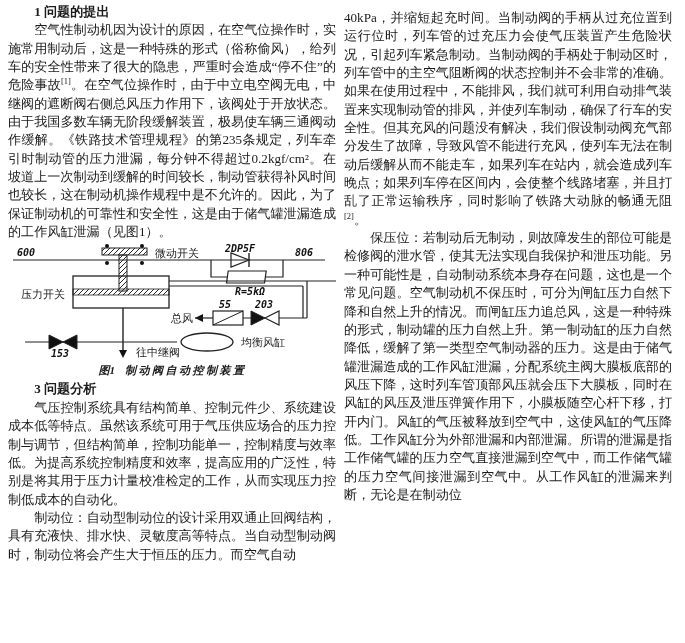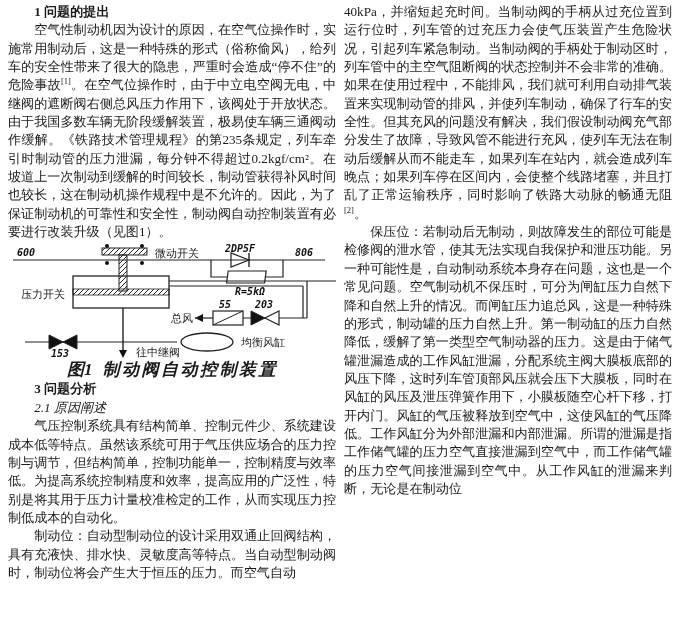--- a/index.html
+++ b/index.html
@@ -11,43 +11,43 @@
     display:flex;gap:8px;padding:3px 7px 0 8px;box-sizing:border-box;
     width:685px;height:643px;
   }
   .col{
     width:328px;flex:0 0 328px;
     font-size:13.1px;line-height:18.35px;
     text-align:justify;text-justify:inter-character;
     word-break:break-all;overflow:hidden;
   }
   p{margin:0;text-indent:2em;}
-  p.no-indent{text-indent:0;}
+  p.no-indent{text-indent:0;margin-top:6px;}
   .h{font-weight:bold;text-indent:2em;margin:0;}
   .h-sub{font-style:italic;font-weight:500;text-indent:2em;margin:0;}
   sup{font-size:8.5px;line-height:0;vertical-align:super;}
   .figure{margin:3px 0 2px 1px;}
   .figure svg{display:block;}
   .fig-caption{
     text-align:center;font-weight:bold;font-style:italic;
-    font-size:17px;line-height:16px;text-indent:0;
+    font-size:11px;line-height:16px;text-indent:0;
   }
   .fig-caption .cap-title{letter-spacing:2.5px;margin-left:10px;}
   
   .svg-cn{font-family:"Liberation Serif","DejaVu Serif",serif;font-size:11px;fill:#222;}
   .svg-hand{font-family:"DejaVu Sans Mono",monospace;font-size:10px;font-style:italic;font-weight:bold;fill:#111;}
 </style>
 </head>
 <body>
 
 <div class="page">
 
   <div class="col">
     <p class="h">1 问题的提出</p>
-    <p><span>空气性制动机因为设计的原因，在空气位操作时，实施常用制动后，这是一种特殊的形式（俗称偷风），给列车的安全性带来了很大的隐患，严重时会造成“停不住”的危险事故</span><sup>[1]</sup><span>。在空气位操作时，由于中立电空阀无电，中继阀的遮断阀右侧总风压力作用下，该阀处于开放状态。由于我国多数车辆无阶段缓解装置，极易使车辆三通阀动作缓解。《铁路技术管理规程》的第235条规定，列车牵引时制动管的压力泄漏，每分钟不得超过0.2kgf/cm²。在坡道上一次制动到缓解的时间较长，制动管获得补风时间也较长，这在制动机操作规程中是不允许的。因此，为了保证制动机的可靠性和安全性，制动阀自动控制装置有必要进行改装升级（见图1）。</span></p>
+    <p><span>空气性制动机因为设计的原因，在空气位操作时，实施常用制动后，这是一种特殊的形式（俗称偷风），给列车的安全性带来了很大的隐患，严重时会造成“停不住”的危险事故</span><sup>[1]</sup><span>。在空气位操作时，由于中立电空阀无电，中继阀的遮断阀右侧总风压力作用下，该阀处于开放状态。由于我国多数车辆无阶段缓解装置，极易使车辆三通阀动作缓解。《铁路技术管理规程》的第235条规定，列车牵引时制动管的压力泄漏，每分钟不得超过0.2kgf/cm²。在坡道上一次制动到缓解的时间较长，制动管获得补风时间也较长，这在制动机操作规程中是不允许的。因此，为了保证制动机的可靠性和安全性，这是由于储气罐泄漏造成的工作风缸泄漏（见图1）。</span></p>
 
     <div class="figure">
       <svg width="328" height="118" viewBox="0 0 328 118">
         <defs>
           <pattern id="hatch" patternUnits="userSpaceOnUse" width="5" height="5">
             <path d="M0,5 L5,0" stroke="#2a2a2a" stroke-width="1"></path>
           </pattern>
         </defs>
 
         <text class="svg-hand" x="8" y="12">600</text>
@@ -115,21 +115,20 @@
 
         <g>
           <ellipse cx="198" cy="98" rx="26" ry="9" fill="none" stroke="#222" stroke-width="1.3"></ellipse>
         </g>
         <text class="svg-cn" x="232" y="102">均衡风缸</text>
       </svg>
       <div class="fig-caption"><span>图1</span><span class="cap-title">制动阀自动控制装置</span></div>
     </div>
 
     <p class="h">3 问题分析</p>
-    <p class="h-sub">2.1 原因阐述</p>
     <p>气压控制系统具有结构简单、控制元件少、系统建设成本低等特点。虽然该系统可用于气压供应场合的压力控制与调节，但结构简单，控制功能单一，控制精度与效率低。为提高系统控制精度和效率，提高应用的广泛性，特别是将其用于压力计量校准检定的工作，从而实现压力控制低成本的自动化。</p>
     <p>制动位：自动型制动位的设计采用双通止回阀结构，具有充液快、排水快、灵敏度高等特点。当自动型制动阀时，制动位将会产生大于恒压的压力。而空气自动</p>
   </div>
 
   <div class="col">
     <p class="no-indent"><span>40kPa，并缩短起充时间。当制动阀的手柄从过充位置到运行位时，列车管的过充压力会使气压装置产生危险状况，引起列车紧急制动。当制动阀的手柄处于制动区时，列车管中的主空气阻断阀的状态控制并不会非常的准确。如果在使用过程中，不能排风，我们就可利用自动排气装置来实现制动管的排风，并使列车制动，确保了行车的安全性。但其充风的问题没有解决，我们假设制动阀充气部分发生了故障，导致风管不能进行充风，使列车无法在制动后缓解从而不能走车，如果列车在站内，就会造成列车晚点；如果列车停在区间内，会使整个线路堵塞，并且打乱了正常运输秩序，同时影响了铁路大动脉的畅通无阻</span><sup>[2]</sup><span>。</span></p>
     <p>保压位：若制动后无制动，则故障发生的部位可能是检修阀的泄水管，使其无法实现自我保护和泄压功能。另一种可能性是，自动制动系统本身存在问题，这也是一个常见问题。空气制动机不保压时，可分为闸缸压力自然下降和自然上升的情况。而闸缸压力追总风，这是一种特殊的形式，制动罐的压力自然上升。第一制动缸的压力自然降低，缓解了第一类型空气制动器的压力。这是由于储气罐泄漏造成的工作风缸泄漏，分配系统主阀大膜板底部的风压下降，这时列车管顶部风压就会压下大膜板，同时在风缸的风压及泄压弹簧作用下，小膜板随空心杆下移，打开内门。风缸的气压被释放到空气中，这使风缸的气压降低。工作风缸分为外部泄漏和内部泄漏。所谓的泄漏是指工作储气罐的压力空气直接泄漏到空气中，而工作储气罐的压力空气间接泄漏到空气中。从工作风缸的泄漏来判断，无论是在制动位</p>
   </div>
 
 </div>

